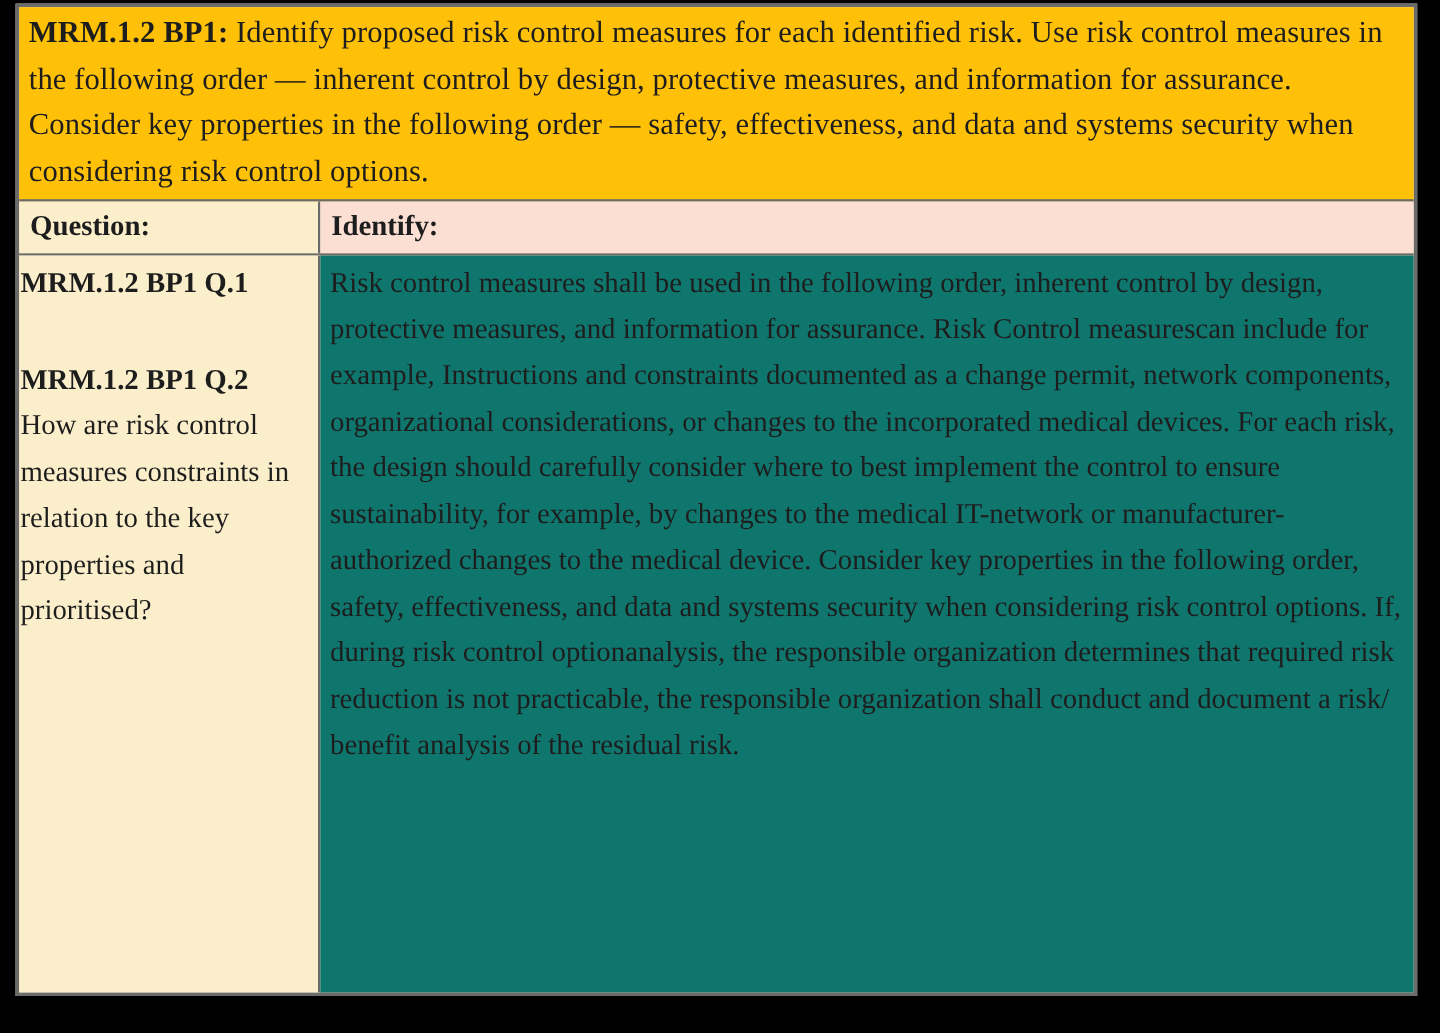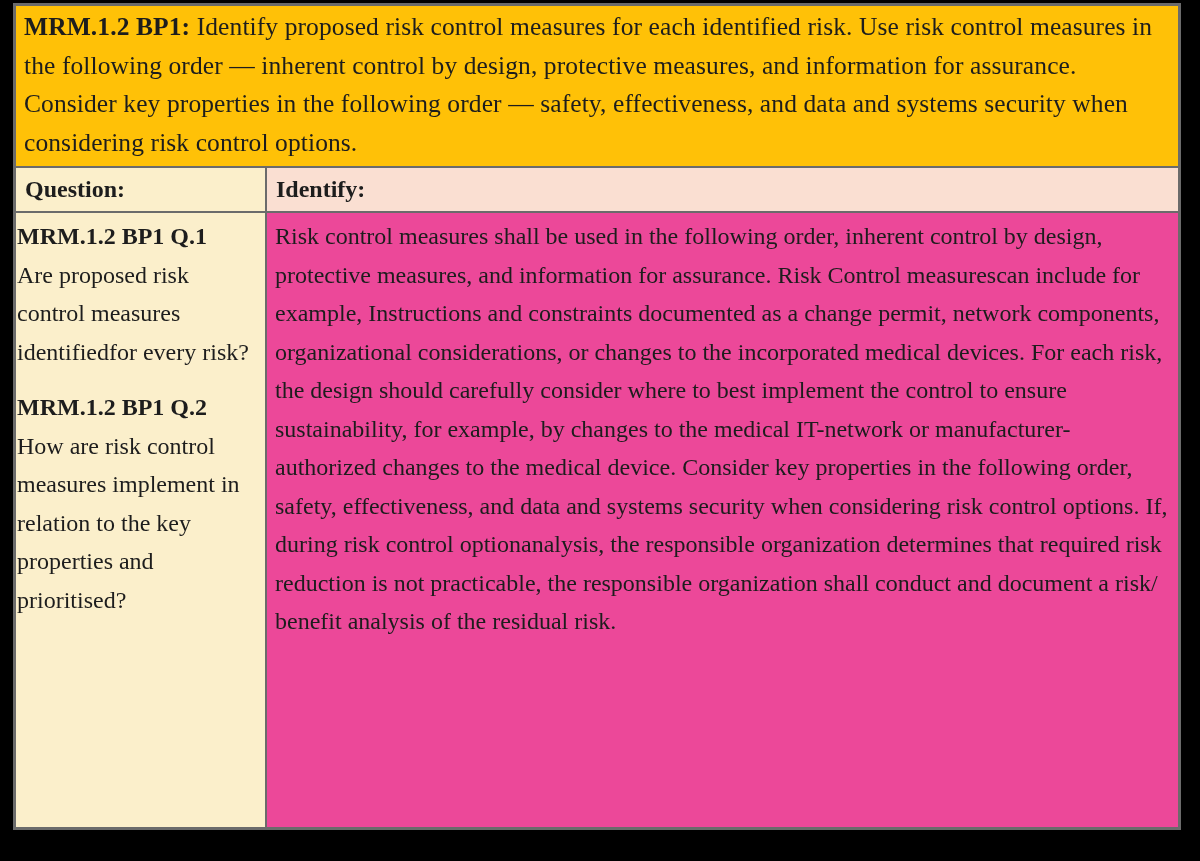--- a/index.html
+++ b/index.html
@@ -90,36 +90,36 @@
     background: #fbefcb;
     border-right: 2px solid #6b6b6b;
     padding: 4px 3px 4px 1px;
     box-sizing: border-box;
     font-size: 24px;
     line-height: 38.5px;
     color: #1d1d1d;
   }
   .guidance-cell {
     flex: 1 1 auto;
-    background: #ec4899;
+    background: #0f766e;
     padding: 4px 8px 4px 8px;
     box-sizing: border-box;
     font-size: 24px;
     line-height: 38.5px;
     color: #1d1d1d;
   }
   .q-id {
     font-weight: bold;
     display: block;
   }
   .q-text {
     display: block;
   }
   .q-block + .q-block {
-    margin-top: 17px;
+    margin-top: 42px;
   }
   .guidance-para {
     margin: 0;
   }
 </style>
 </head>
 <body>
 
 <div class="page">
 
@@ -132,25 +132,24 @@
     <div class="head-row">
       <div class="head-cell head-question">Question:</div>
       <div class="head-cell head-guidance">Identify:</div>
     </div>
 
     <div class="body-row">
 
       <div class="question-cell">
         <div class="q-block">
           <span class="q-id">MRM.1.2 BP1 Q.1</span>
-          <span class="q-text">Are proposed risk control measures identifiedfor every risk?</span>
         </div>
         <div class="q-block">
           <span class="q-id">MRM.1.2 BP1 Q.2</span>
-          <span class="q-text">How are risk control measures implement in relation to the key properties and prioritised?</span>
+          <span class="q-text">How are risk control measures constraints in relation to the key properties and prioritised?</span>
         </div>
       </div>
 
       <div class="guidance-cell">
         <p class="guidance-para">Risk control measures shall be used in the following order, inherent control by design, protective measures, and information for assurance. Risk Control measurescan include for example, Instructions and constraints documented as a change permit, network components, organizational considerations, or changes to the incorporated medical devices. For each risk, the design  should carefully consider  where to best implement the control to ensure sustainability, for example,  by changes  to the medical  IT-network or manufacturer-authorized changes to the medical device. Consider key properties in the following order, safety, effectiveness, and data and systems security when considering risk control options. If, during risk control optionanalysis, the responsible organization determines that required risk reduction is not practicable, the responsible organization shall conduct and document a risk/ benefit analysis of the residual risk.</p>
       </div>
 
     </div>
 
   </div>

